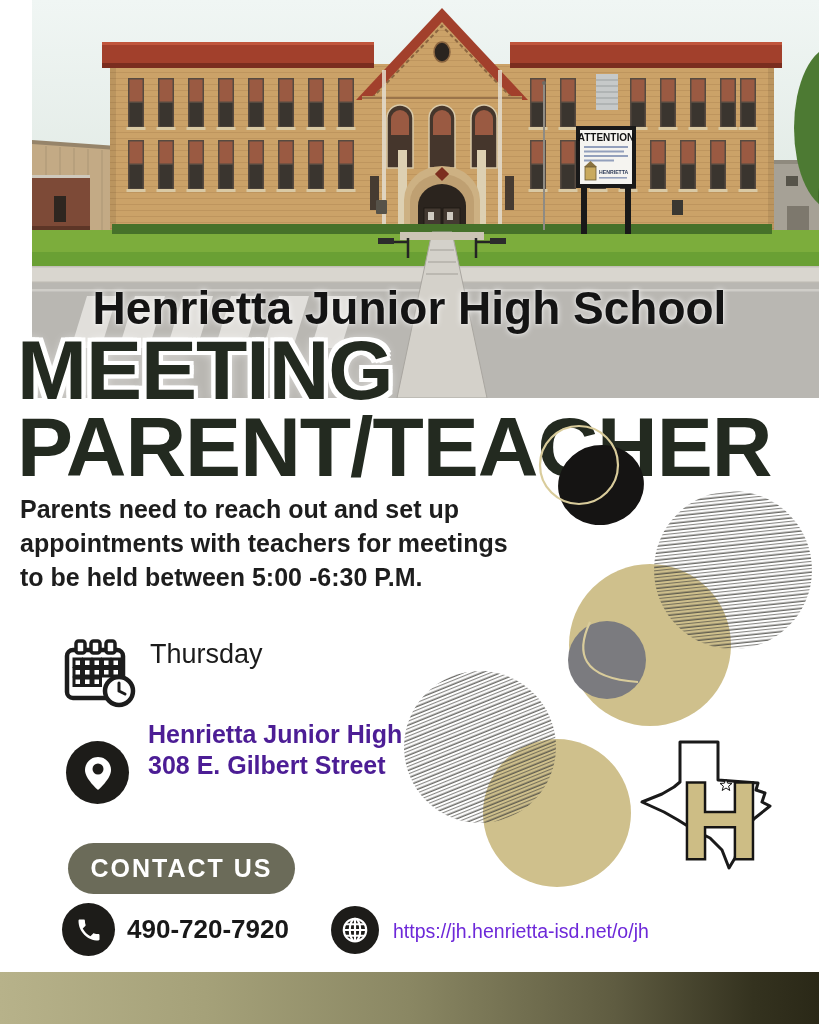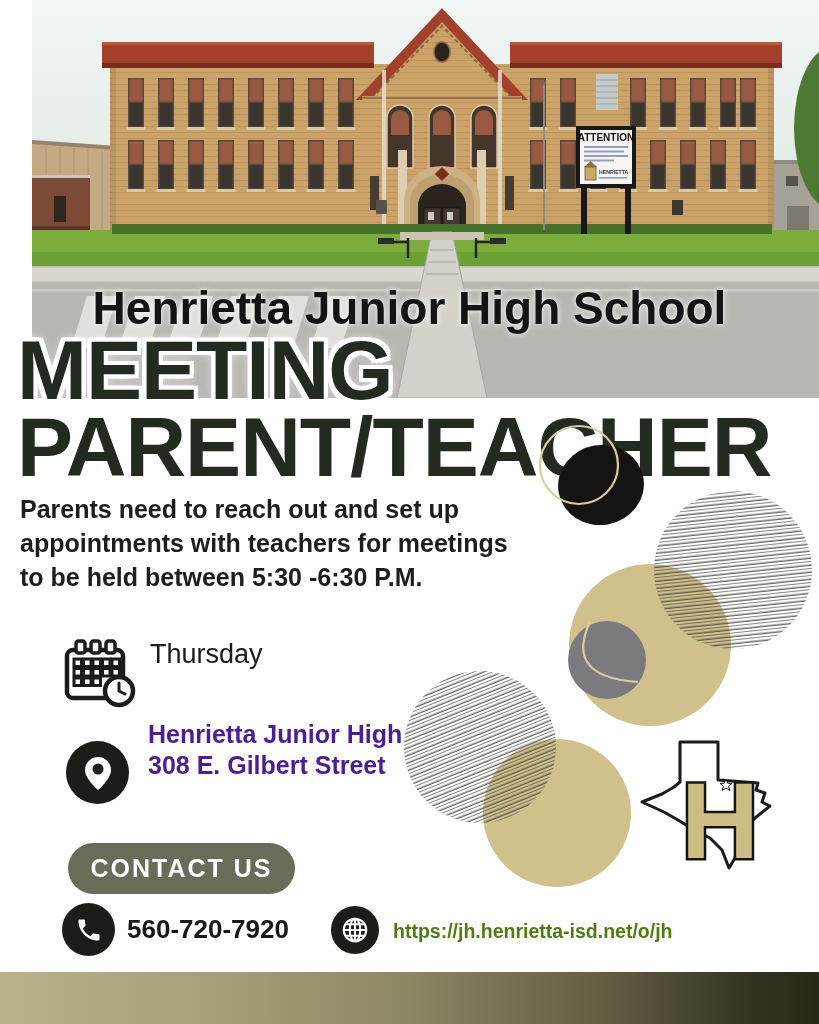--- a/index.html
+++ b/index.html
@@ -32,21 +32,21 @@
   .location-text{position:absolute;left:148px;top:719px;font-size:25px;font-weight:bold;color:#4c1d95;line-height:1.25;}
   .contact-btn{
     position:absolute;left:68px;top:843px;width:227px;height:51px;border:none;cursor:pointer;
     border-radius:26px;background:#6b6b59;color:#ffffff;
     font-family:"Liberation Sans", sans-serif;font-size:25px;font-weight:bold;letter-spacing:2px;
     display:flex;align-items:center;justify-content:center;
   }
   .phone-badge{left:62px;top:903px;width:53px;height:53px;}
   .phone-number{position:absolute;left:127px;top:914px;font-size:26px;font-weight:bold;color:#181818;cursor:pointer;}
   .globe-badge{left:331px;top:906px;width:48px;height:48px;}
-  .website-text{position:absolute;left:393px;top:920px;font-size:19.5px;font-weight:bold;color:#4d7c0f;cursor:pointer;}
+  .website-text{position:absolute;left:393px;top:920px;font-size:19.5px;font-weight:normal;color:#6d28d9;cursor:pointer;}
   .texas-logo{position:absolute;left:634px;top:738px;width:164px;height:142px;}
   .bottom-bar{
     position:absolute;left:0;top:972px;width:819px;height:52px;
     background:linear-gradient(90deg,#b7b28a 0%,#a5a179 25%,#8a8763 50%,#5f5c41 75%,#34321f 92%,#2a2817 100%);
   }
 </style>
 </head>
 <body>
 
 <div class="flyer">
@@ -230,21 +230,21 @@
 
   <div class="school-name">Henrietta Junior High School</div>
 
   <h1 class="title">
     <span>MEETING</span>
     <span>PARENT/TEACHER</span>
   </h1>
 
   <p class="desc">Parents need to reach out and set up
 appointments with teachers for meetings
-to be held between 5:30 -6:30 P.M.</p>
+to be held between 5:00 -6:30 P.M.</p>
 
   <svg class="decor" viewBox="0 0 419 500">
     <defs>
       <pattern id="hA" width="7" height="7" patternUnits="userSpaceOnUse" patternTransform="rotate(-6)">
         <path d="M0,1.2 H7" stroke="#45443f" stroke-width="1.2"></path>
         <path d="M0,4.6 H7" stroke="#45443f" stroke-width="0.7"></path>
       </pattern>
       <pattern id="hB" width="7" height="7" patternUnits="userSpaceOnUse" patternTransform="rotate(-22)">
         <path d="M0,1.2 H7" stroke="#45443f" stroke-width="1.2"></path>
         <path d="M0,4.6 H7" stroke="#45443f" stroke-width="0.7"></path>
@@ -298,21 +298,21 @@
     <div>308 E. Gilbert Street</div>
   </div>
 
   <button class="contact-btn">CONTACT US</button>
 
   <div class="badge phone-badge">
     <svg width="28" height="28" viewBox="0 0 24 24">
       <path fill="#ffffff" d="M6.62 10.79c1.44 2.83 3.76 5.14 6.59 6.59l2.2-2.2c.27-.27.67-.36 1.02-.24 1.12.37 2.33.57 3.57.57.55 0 1 .45 1 1V20c0 .55-.45 1-1 1-9.39 0-17-7.61-17-17 0-.55.45-1 1-1h3.5c.55 0 1 .45 1 1 0 1.25.2 2.45.57 3.57.11.35.03.74-.25 1.02l-2.2 2.2z"></path>
     </svg>
   </div>
-  <div class="phone-number">560-720-7920</div>
+  <div class="phone-number">490-720-7920</div>
 
   <div class="badge globe-badge">
     <svg width="30" height="30" viewBox="0 0 24 24">
       <g fill="none" stroke="#ffffff" stroke-width="1.7">
         <circle cx="12" cy="12" r="9"></circle>
         <ellipse cx="12" cy="12" rx="4.2" ry="9"></ellipse>
         <path d="M3,12 H21 M4.3,7.4 H19.7 M4.3,16.6 H19.7 M12,3 V21"></path>
       </g>
     </svg>
   </div>

